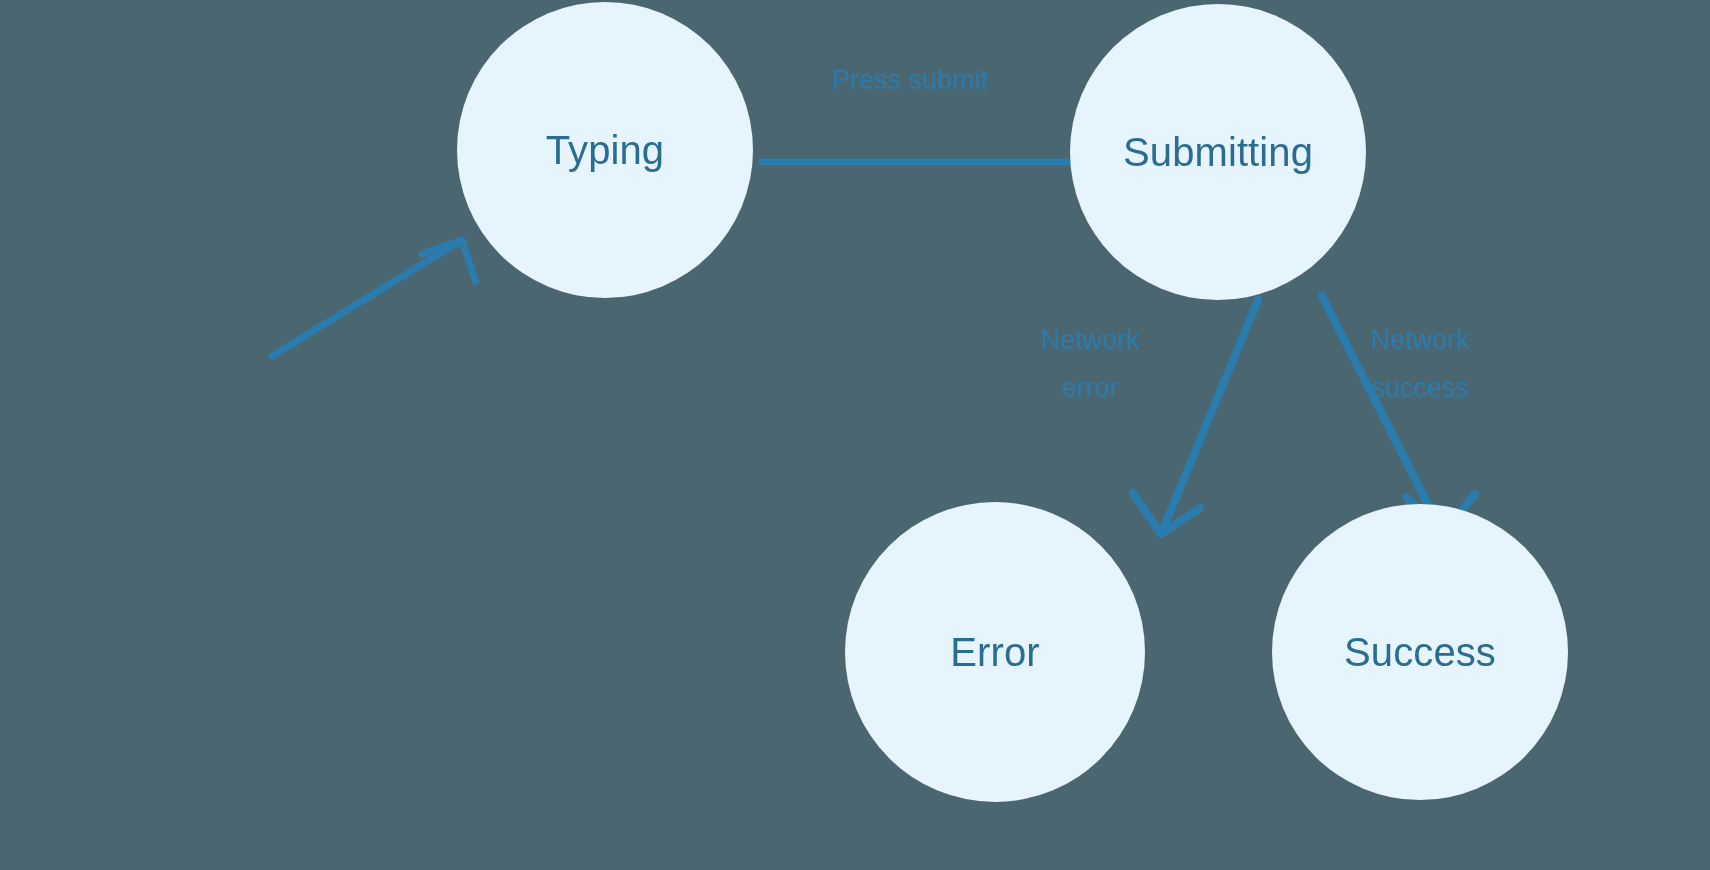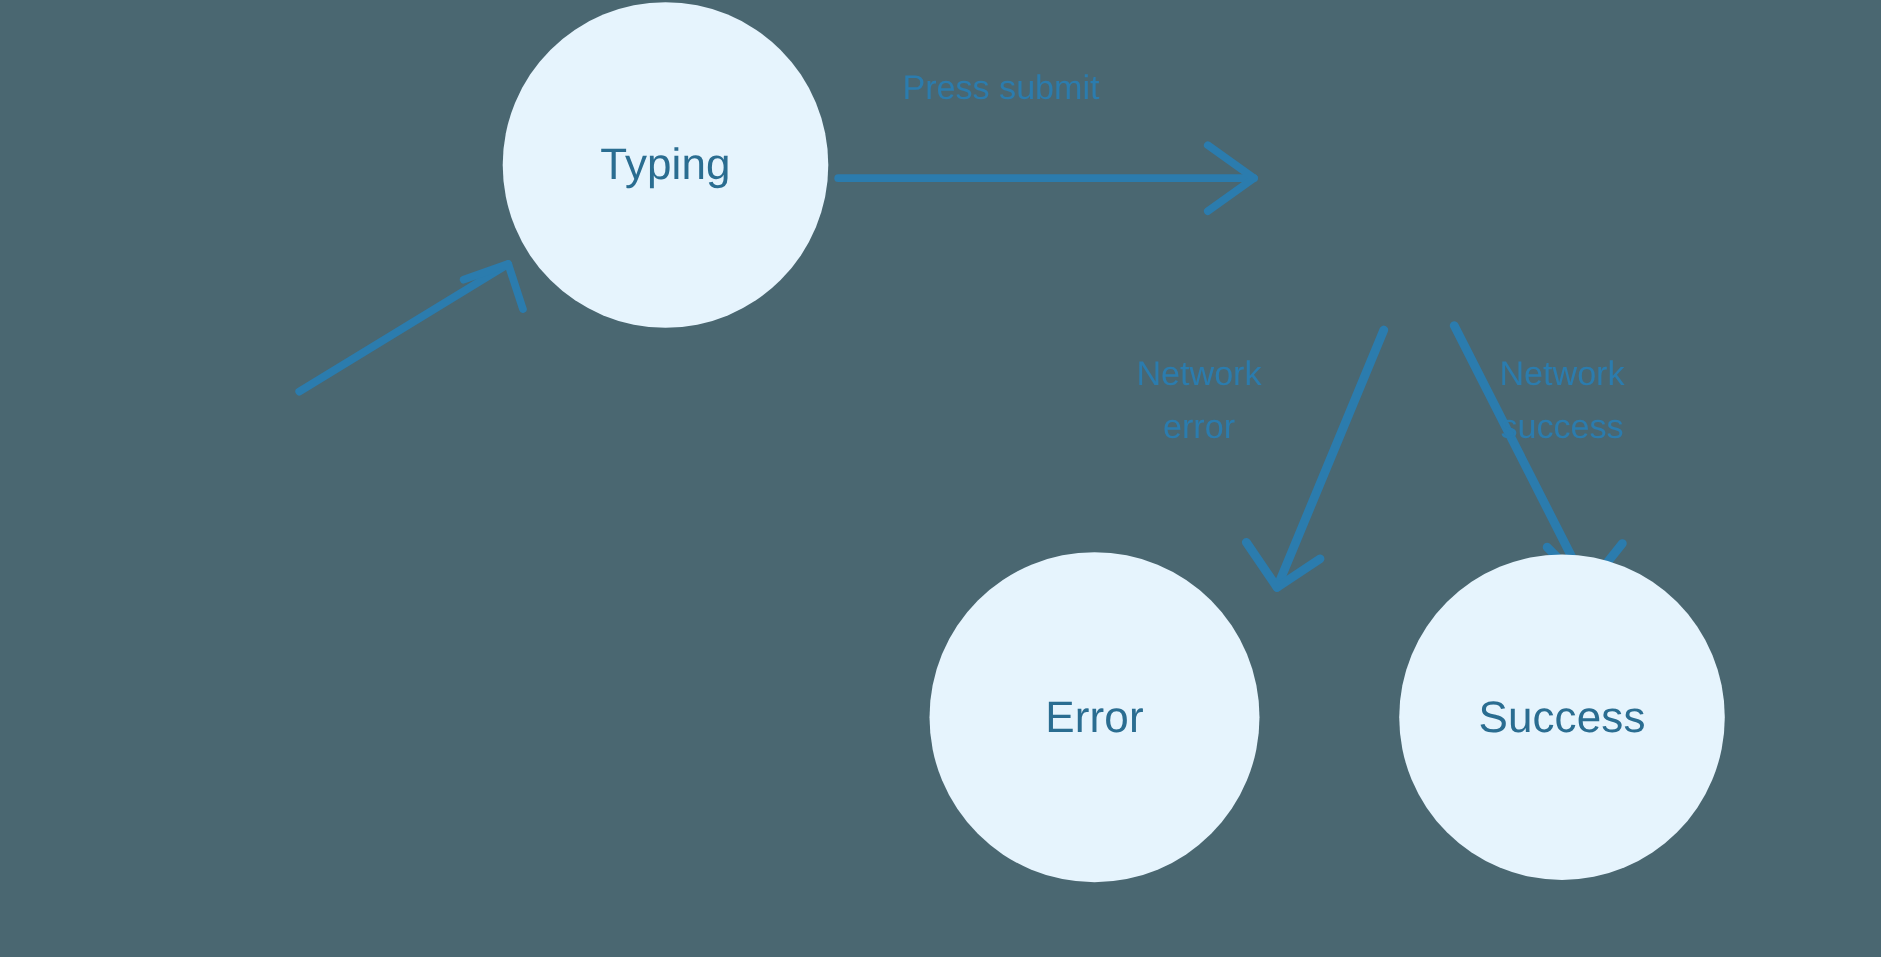--- a/index.html
+++ b/index.html
@@ -34,21 +34,21 @@
     color: #2a6d91;
     font-size: 40px;
     font-weight: 400;
     letter-spacing: 0.1px;
     line-height: 1;
     white-space: nowrap;
   }
   .edge-label {
     position: absolute;
     color: #2b7cae;
-    font-size: 31px;
+    font-size: 27px;
     font-weight: 400;
     line-height: 48px;
     text-align: center;
     white-space: pre-line;
   }
   
   #node-empty      { left: 0px;    top: 312px; width: 300px; height: 300px; }
   #node-typing     { left: 457px;  top: 2px;   width: 296px; height: 296px; }
   #node-submitting { left: 1070px; top: 4px;   width: 296px; height: 296px; }
   #node-error      { left: 845px;  top: 502px; width: 300px; height: 300px; }
@@ -86,20 +86,23 @@
       <line x1="1322" y1="296" x2="1443" y2="534" stroke="#2b7cae" stroke-width="8" stroke-linecap="round"></line>
       <polyline points="1404,500 1443,534 1472,492" fill="none" stroke="#2b7cae" stroke-width="8" stroke-linecap="round" stroke-linejoin="round" transform="rotate(4 1443 534)"></polyline>
     </g>
   </svg>
 
 
   <div class="node" id="node-typing">
     <span class="node-label">Typing</span>
   </div>
 
+  <div class="node" id="node-submitting">
+    <span class="node-label">Submitting</span>
+  </div>
 
   <div class="node" id="node-error">
     <span class="node-label">Error</span>
   </div>
 
   <div class="node" id="node-success">
     <span class="node-label">Success</span>
   </div>
 
 

